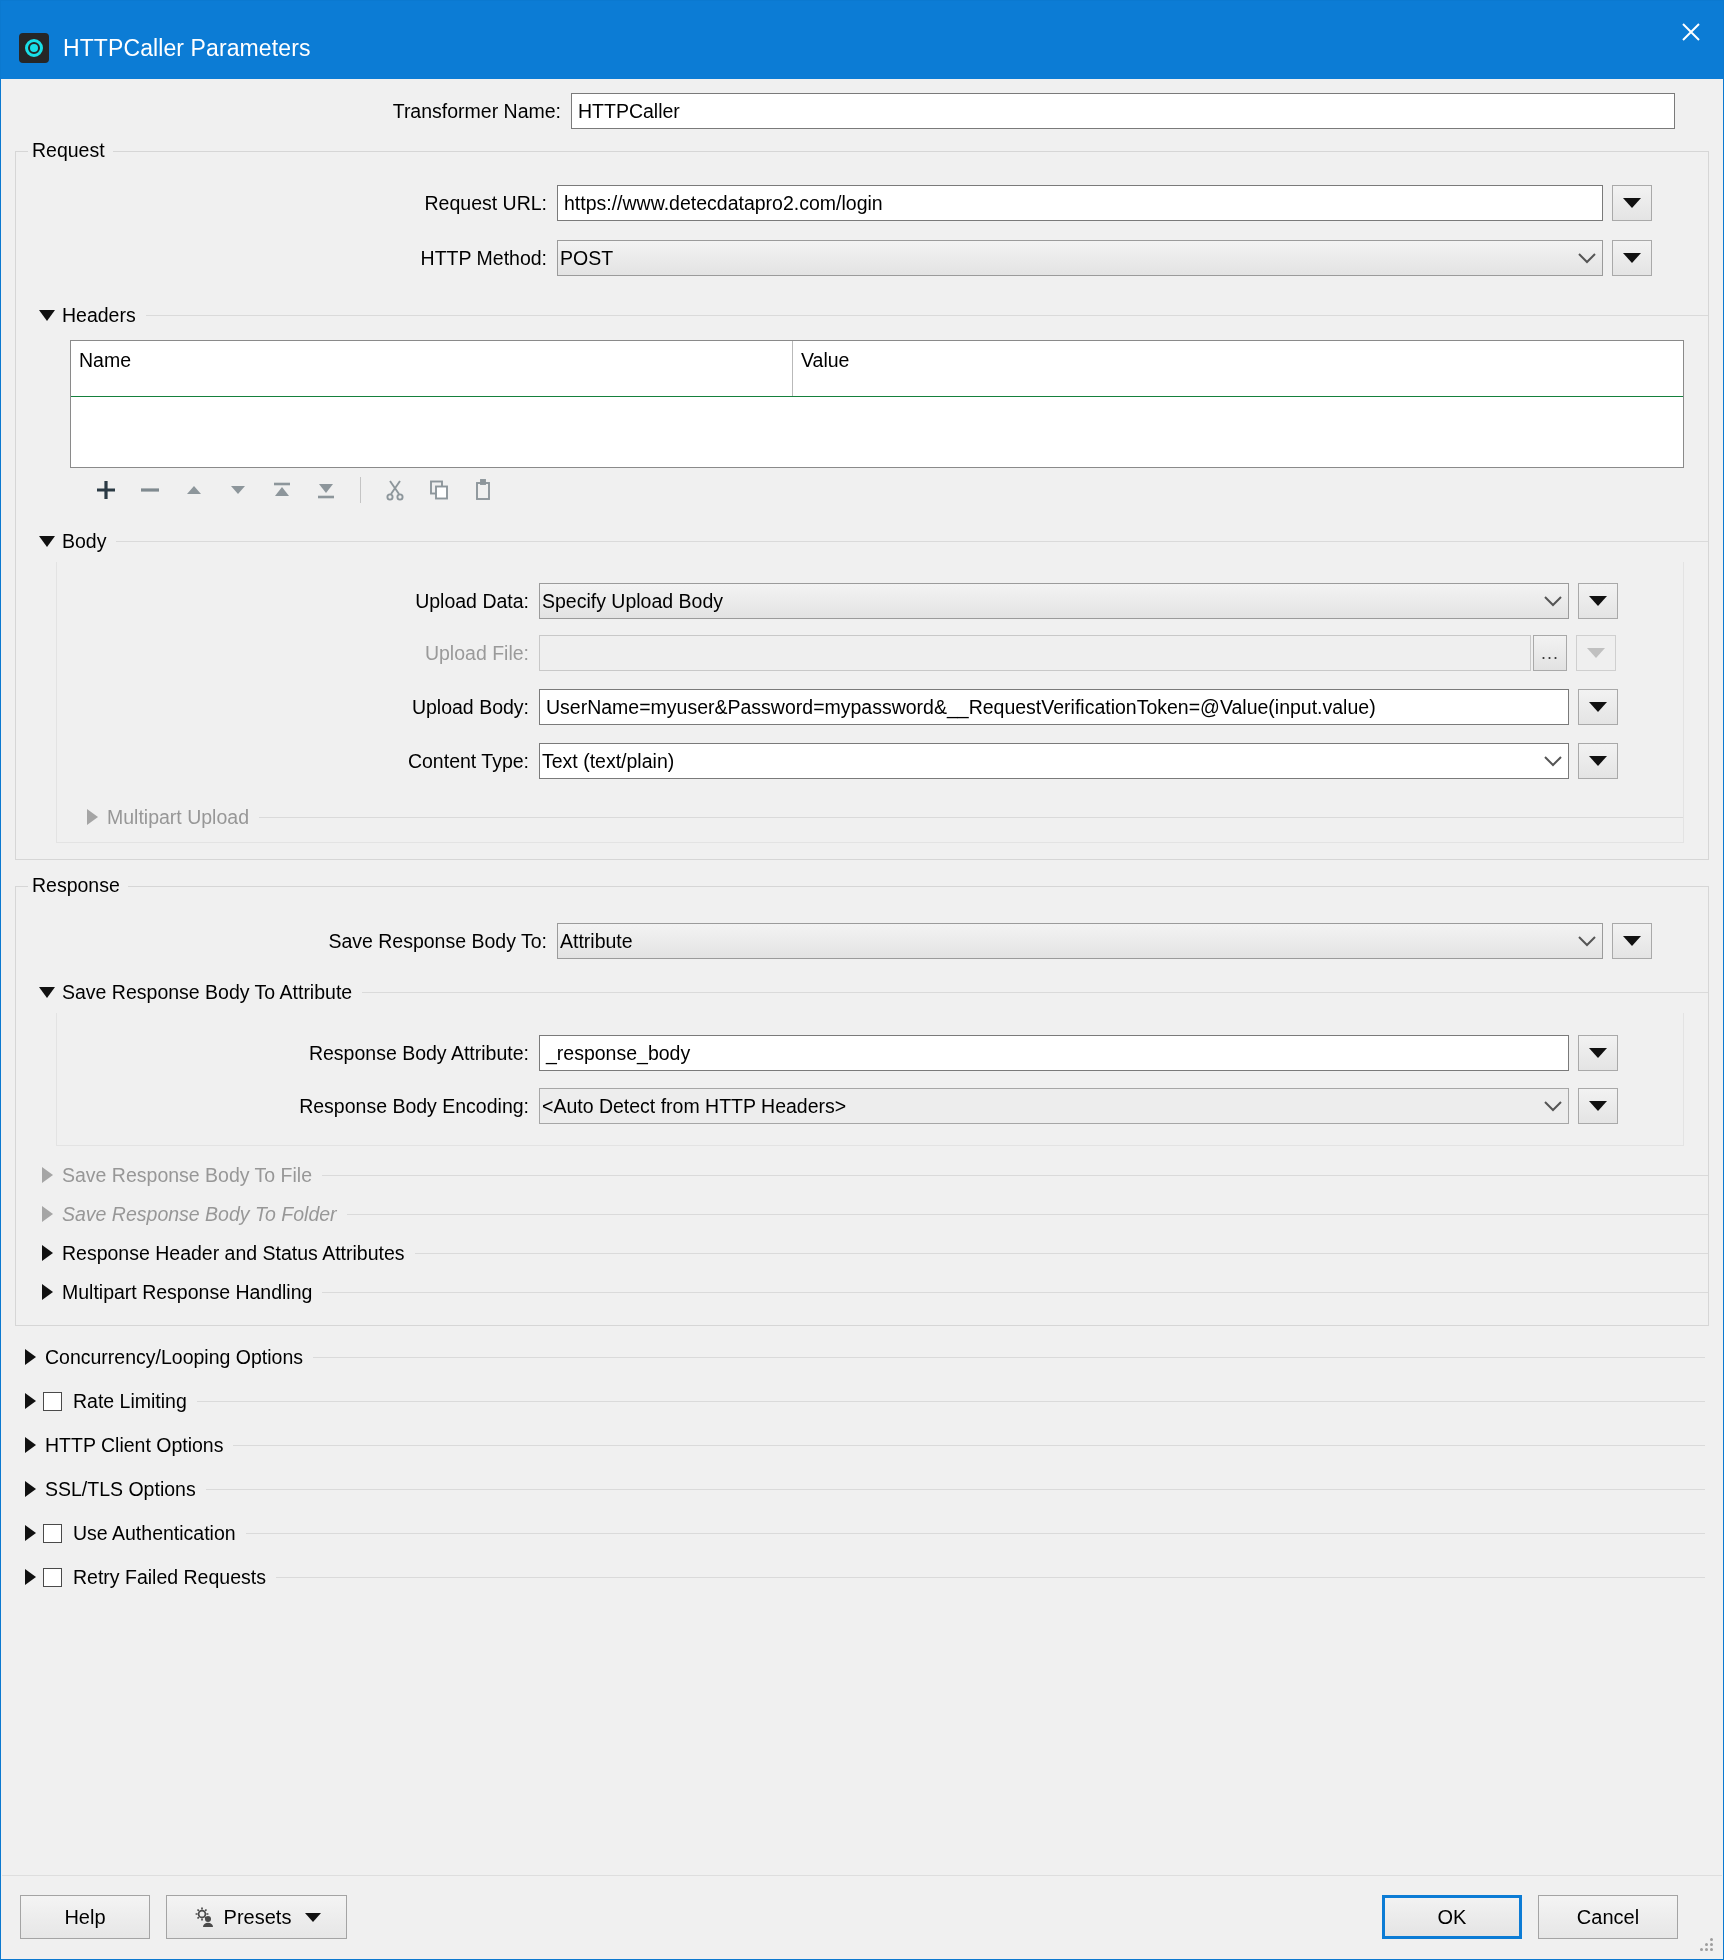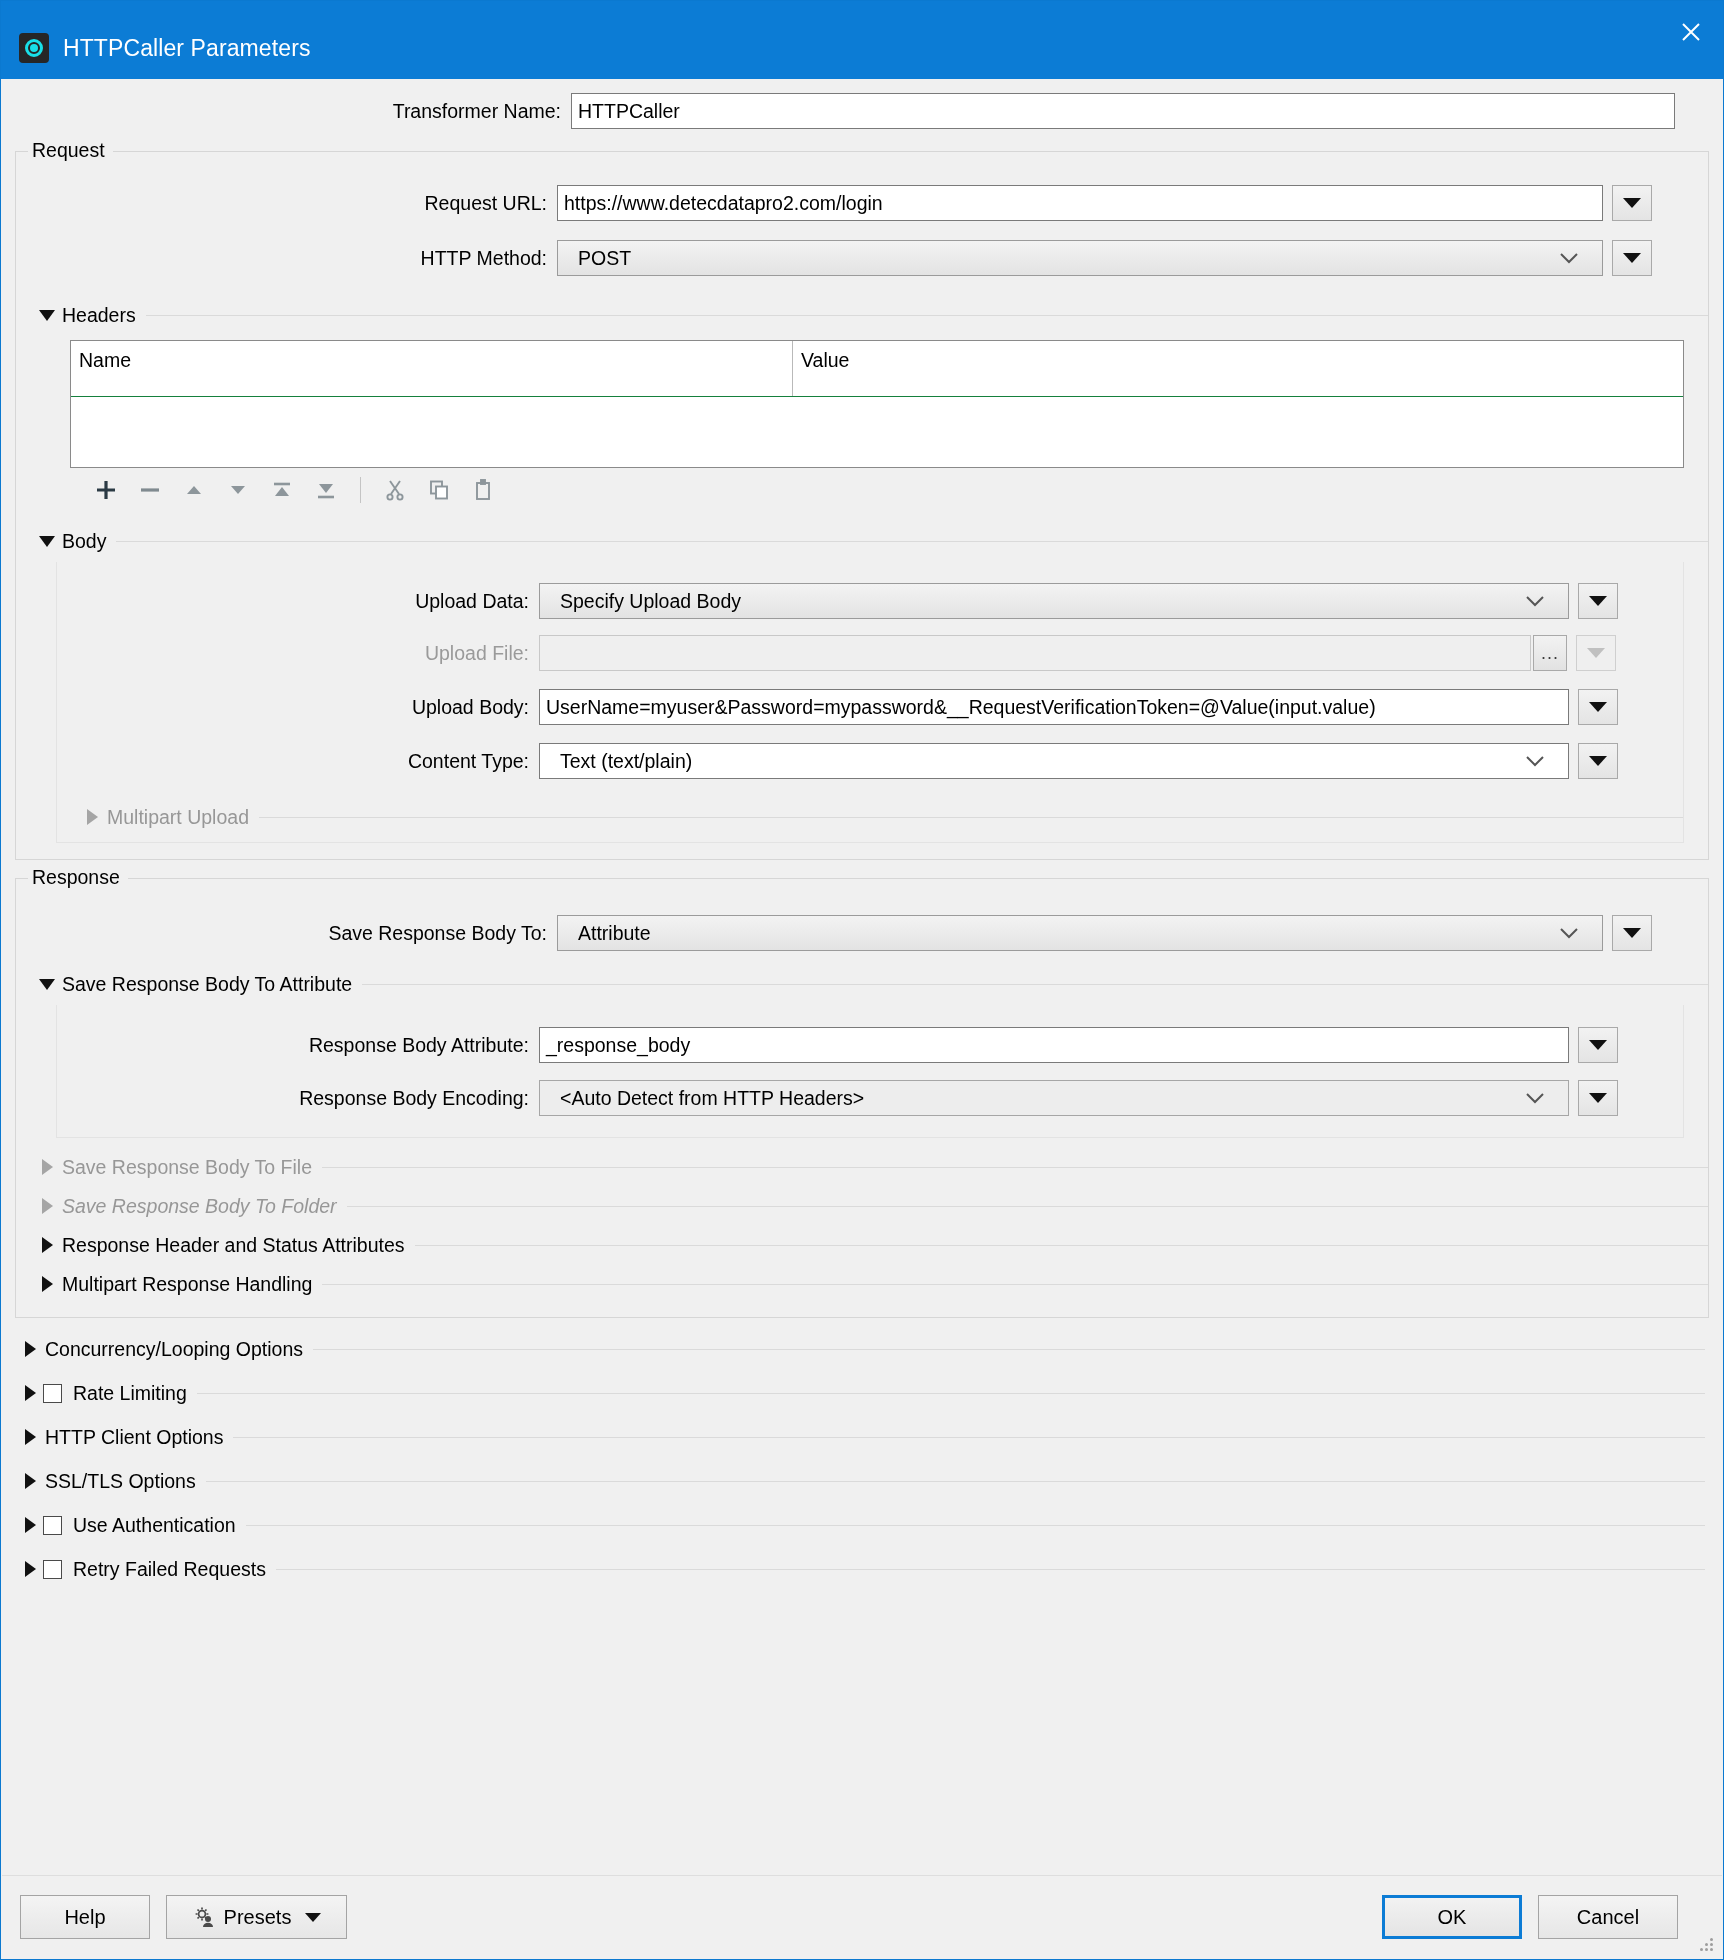--- a/index.html
+++ b/index.html
@@ -113,21 +113,21 @@
   }
 
   
   .combo {
     height: 36px;
     background: linear-gradient(#f3f3f3, #e3e3e3);
     border: 1px solid #9b9b9b;
     box-sizing: border-box;
     display: flex;
     align-items: center;
-    padding: 0 20px;
+    padding: 0 2px;
     font-size: 19.5px;
     position: relative;
   }
   .combo.white {
     background: #ffffff;
     border: 1px solid #7a7a7a;
   }
   .combo.lite {
     background: #ededed;
     border: 1px solid #a6a6a6;
@@ -512,21 +512,21 @@
         <div class="expander" style="margin:14px 0 0 22px;">
           <span class="exp-tri">
               <span class="tri-right dim"></span>
             </span>
           <span class="exp-label dim">Multipart Upload</span>
           <span class="exp-rule"></span>
         </div>
       </div>
     </div>
 
-    <div class="groupbox" style="margin-top:18px;">
+    <div class="groupbox" style="margin-top:26px;">
       <div class="group-title">Response</div>
 
       <div class="row" style="height:56px;margin-top:26px;">
         <div class="lbl" style="width:531px;">Save Response Body To:</div>
         <div class="combo" style="width:1046px;">
           <span>Attribute</span>
           <span class="chev">
             <svg class="chev-svg" width="18" height="11" viewBox="0 0 18 11">
                 <path d="M1 1 L9 9 L17 1" stroke="#555" stroke-width="2" fill="none"></path>
               </svg>

